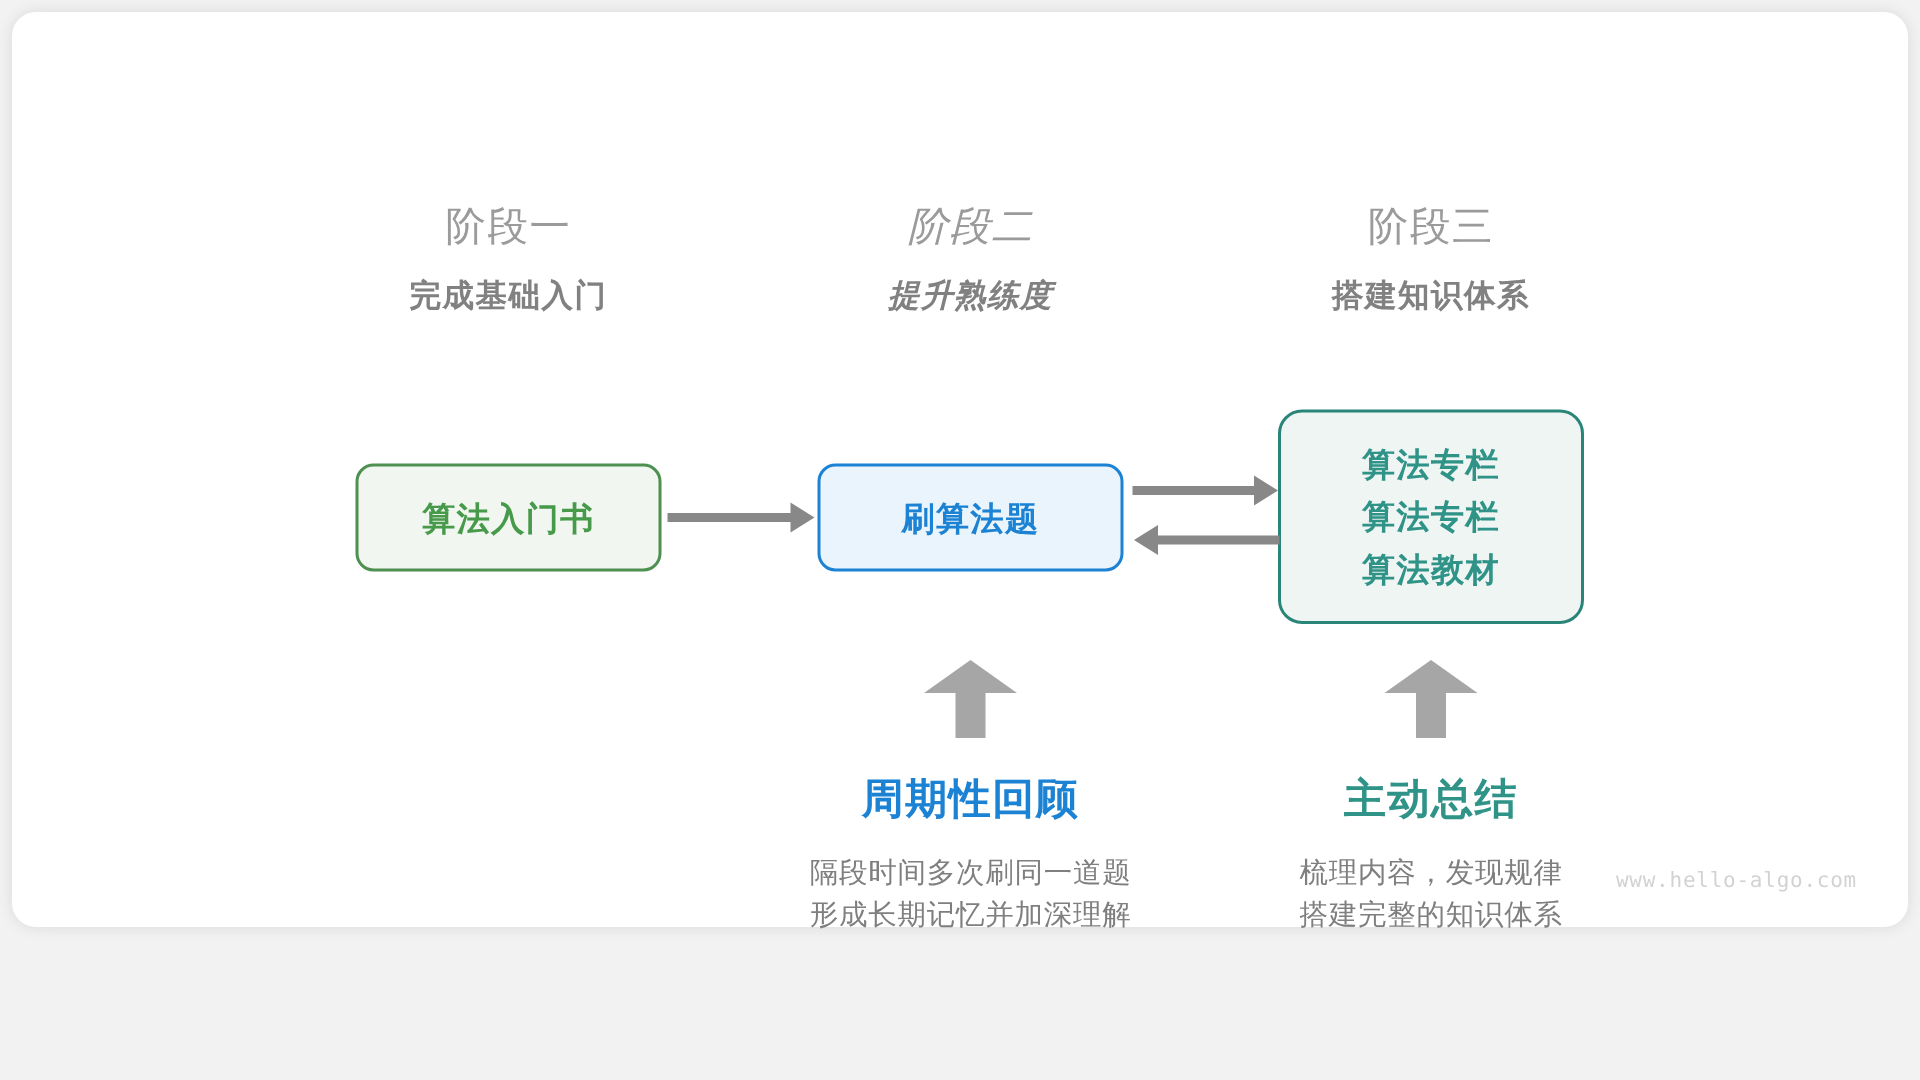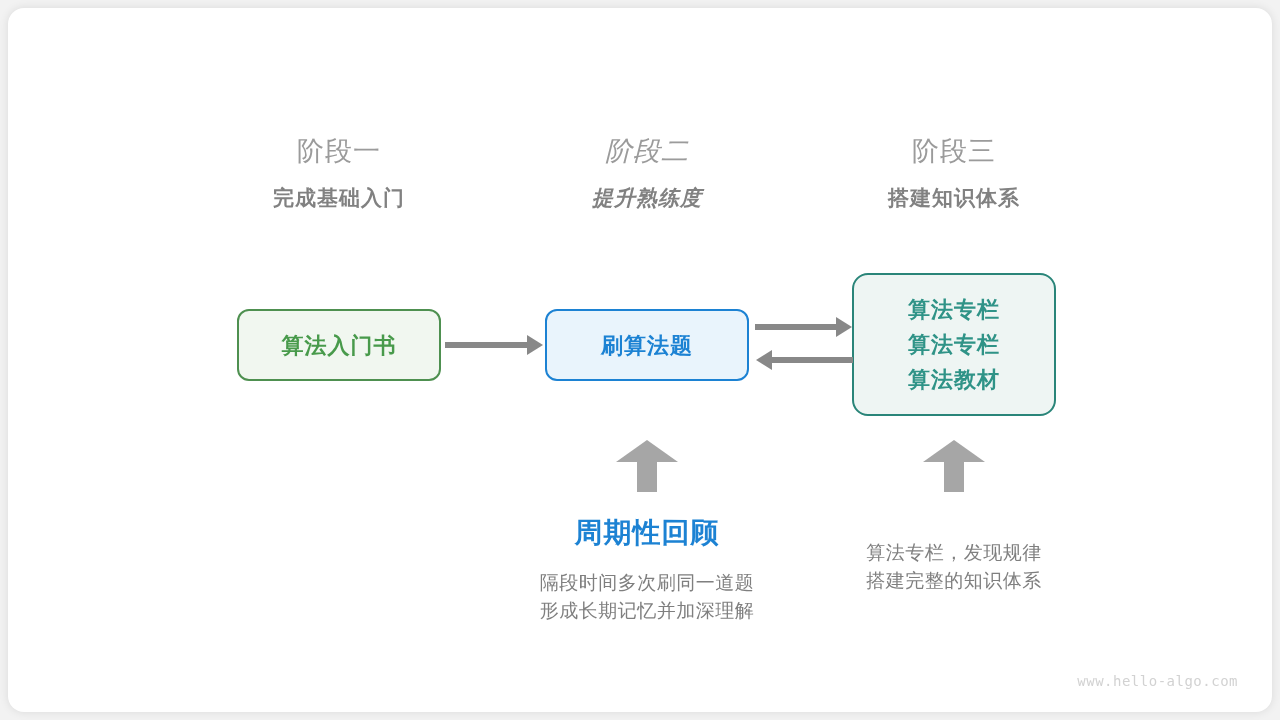--- a/index.html
+++ b/index.html
@@ -21,21 +21,21 @@
     height: 720px;
     background: #f2f2f2;
   }
 
   
   #card {
     position: absolute;
     left: 8px;
     top: 8px;
     width: 1264px;
-    height: 704px;
+    height: 610px;
     background: #ffffff;
     border-radius: 16px;
     box-shadow: 0 0 10px rgba(0,0,0,0.10);
   }
 
   
   .stage {
     position: absolute;
     text-align: center;
     width: 260px;
@@ -243,22 +243,23 @@
 
     <div class="annotation" id="annotation-review">
       <div class="annotation-title">周期性回顾</div>
       <div class="annotation-desc">
         <div>隔段时间多次刷同一道题</div>
         <div>形成长期记忆并加深理解</div>
       </div>
     </div>
 
     <div class="annotation" id="annotation-summary">
+      <div class="annotation-title">主动总结</div>
       <div class="annotation-desc">
-        <div>算法专栏，发现规律</div>
+        <div>梳理内容，发现规律</div>
         <div>搭建完整的知识体系</div>
       </div>
     </div>
 
     <div id="watermark">www.hello-algo.com</div>
 
   </div>
 </div>
 
 </body></html>

